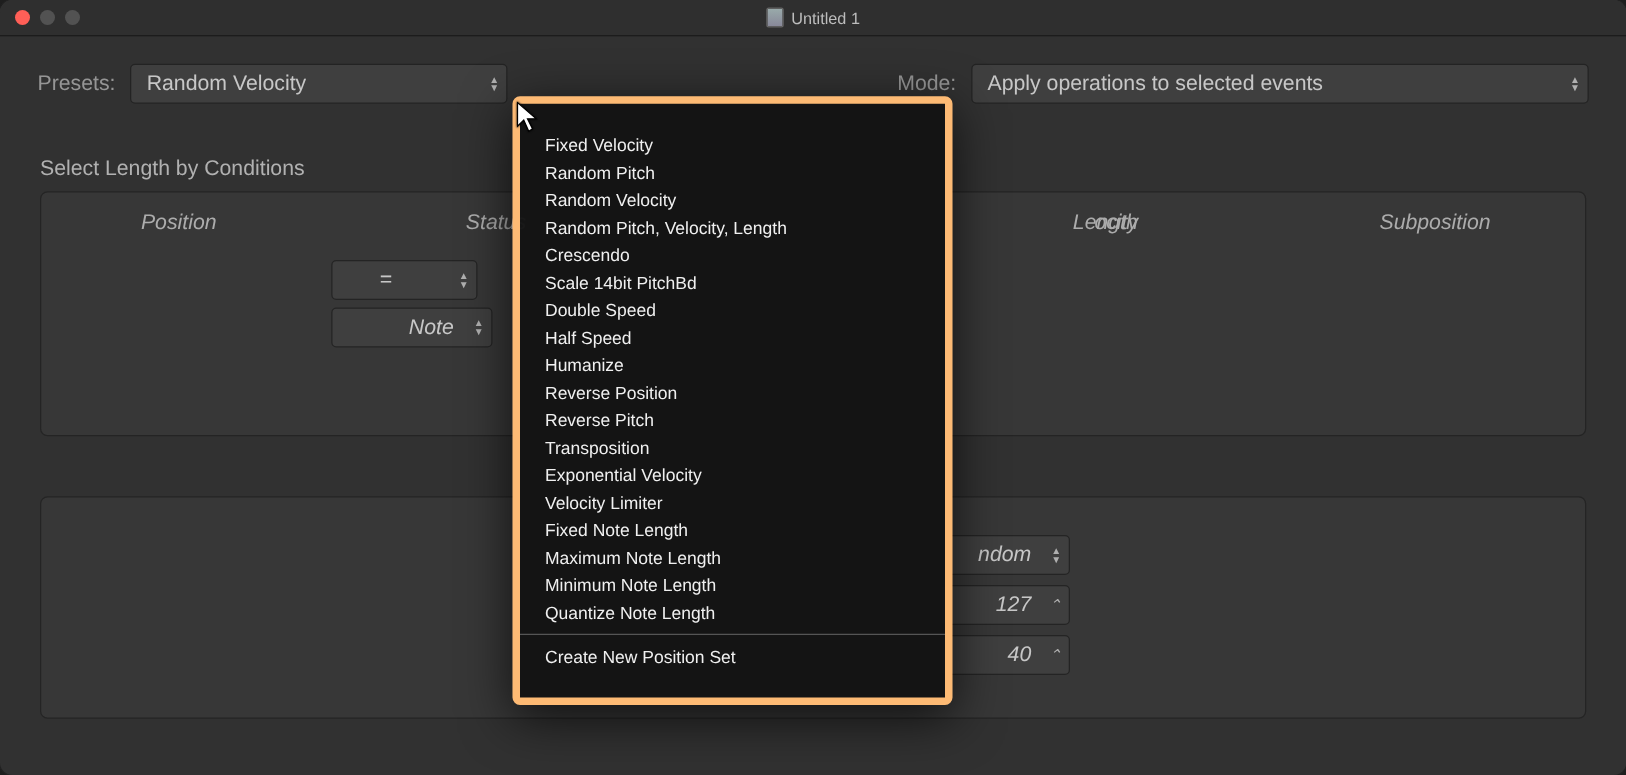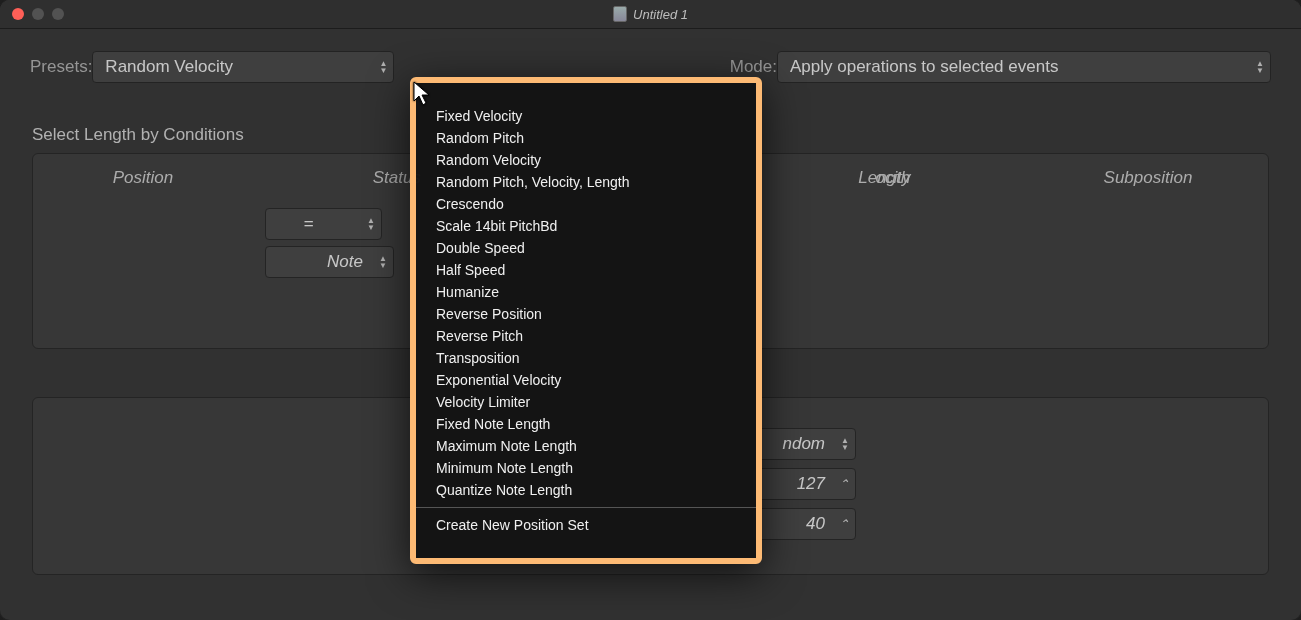--- a/index.html
+++ b/index.html
@@ -45,21 +45,20 @@
     position: absolute;
     left: 0; right: 0;
     text-align: center;
     font-size: 13px;
     color: #bdbdbd;
     display: flex;
     justify-content: center;
     align-items: center;
     gap: 6px;
     pointer-events: none;
-    font-style: italic;
   }
   .doc-icon {
     width: 12px; height: 14px;
     background: linear-gradient(#9aa, #889);
     border: 1px solid #666;
     border-radius: 2px;
     display: inline-block;
   }
 
   .content {
@@ -76,21 +75,21 @@
     left: 30px;
     right: 30px;
     display: flex;
     align-items: center;
     justify-content: space-between;
   }
 
   .group {
     display: flex;
     align-items: center;
-    gap: 0;
+    gap: 12px;
   }
   .label {
     color: #b0b0b0;
   }
   .popup {
     background: #4a4a4a;
     border: 1px solid #2a2a2a;
     border-radius: 4px;
     height: 30px;
     display: flex;

